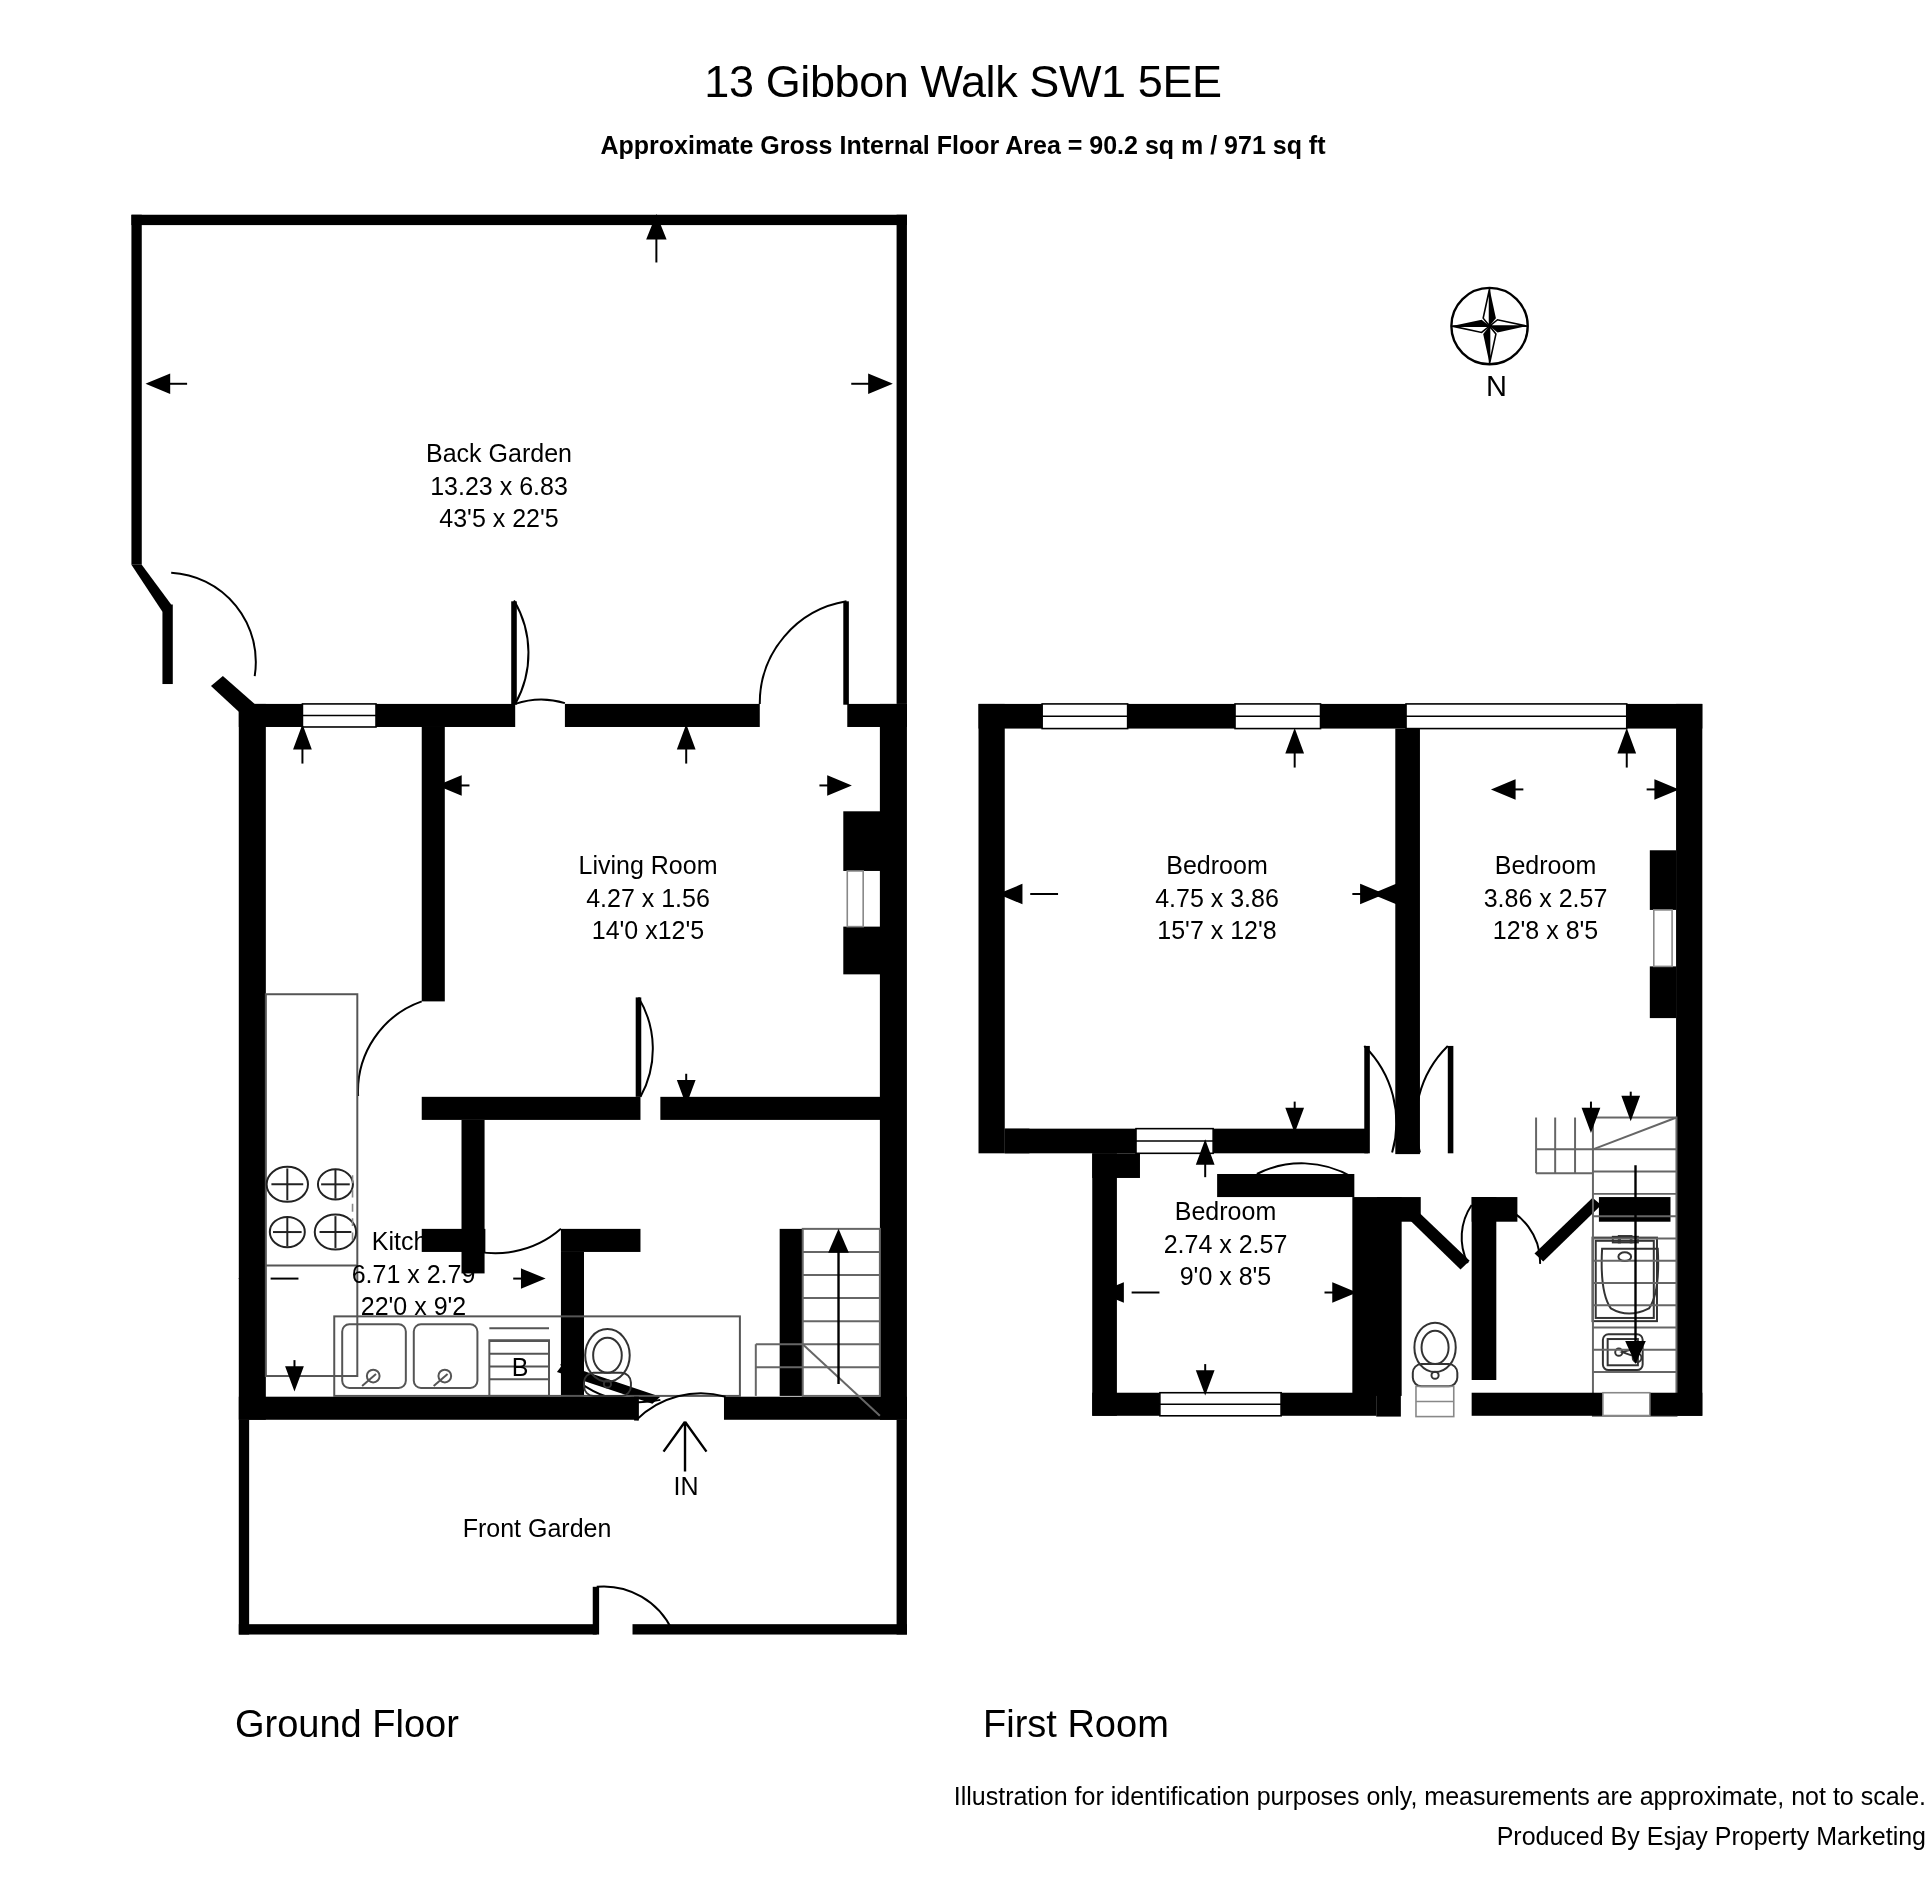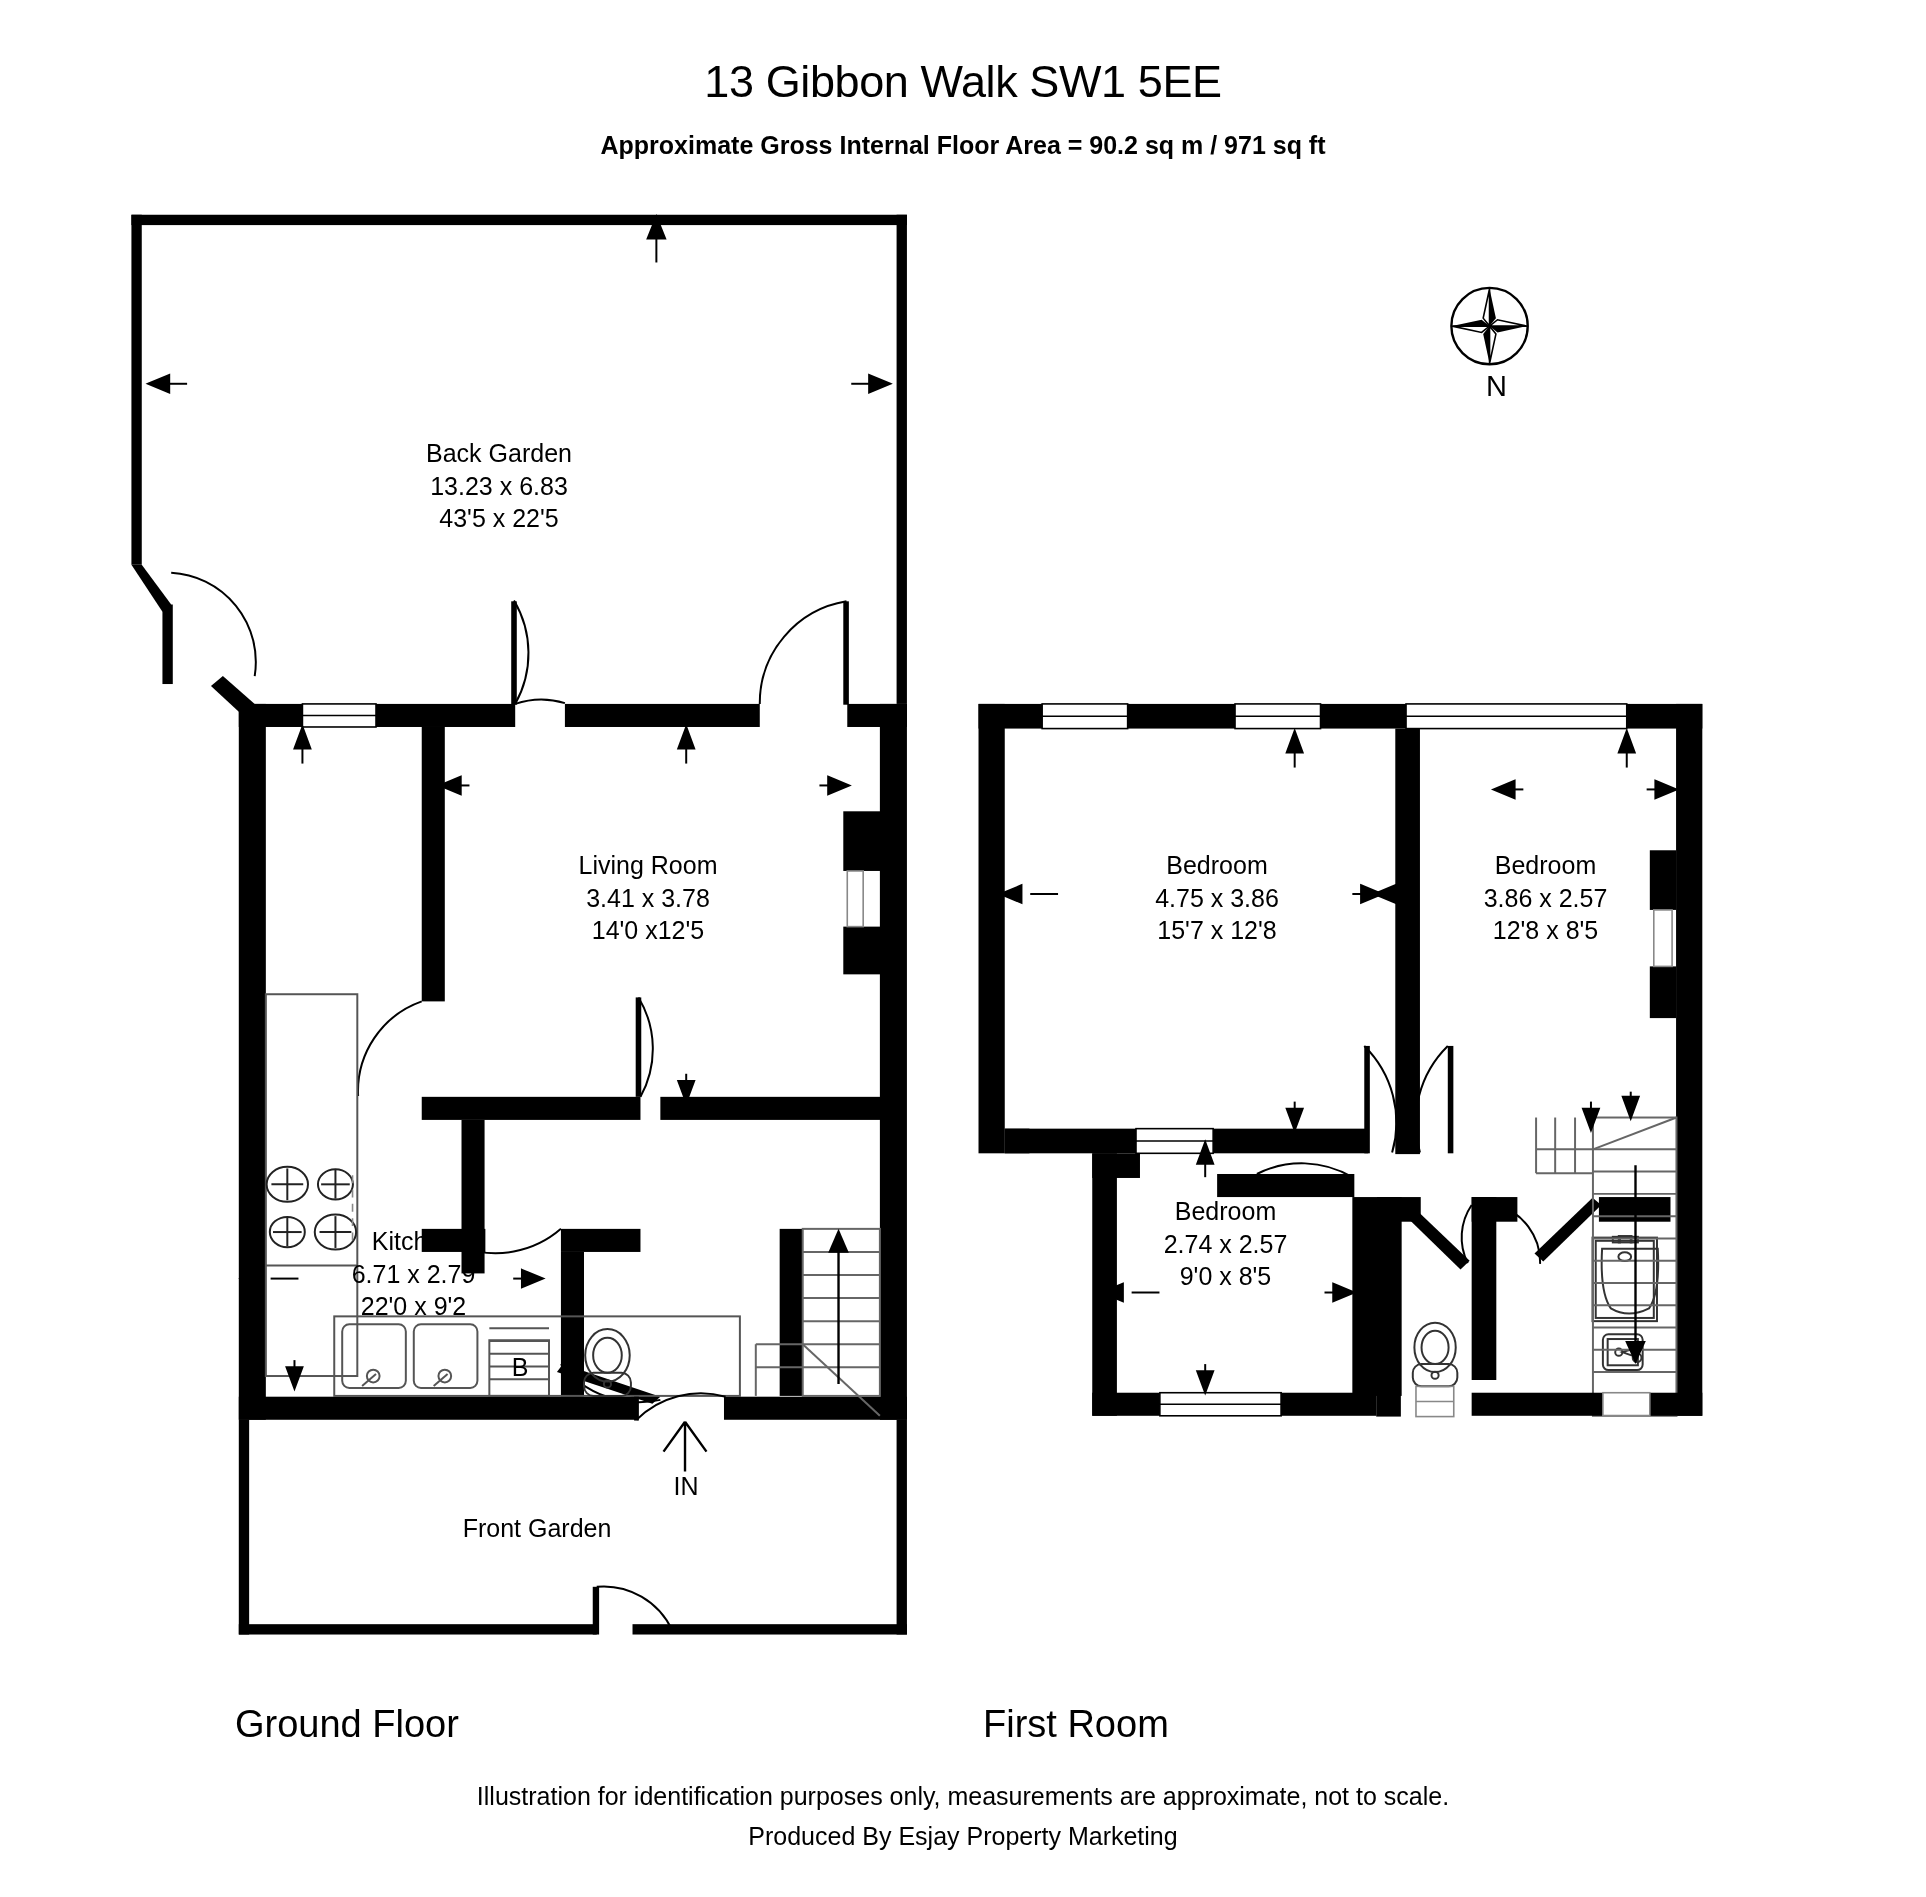--- a/index.html
+++ b/index.html
@@ -18,21 +18,21 @@
   #title{top:56px;font-size:45px;font-weight:400;letter-spacing:-0.4px;}
   #subtitle{top:131px;font-size:25px;font-weight:700;}
 
   
   #plan{position:absolute;left:0;top:0;width:1926px;height:1897px;}
 
   .floor-label{position:absolute;font-size:38px;font-weight:400;margin-top:12px;}
   #gf-label{left:235px;top:1691px;}
   #ff-label{left:983px;top:1691px;}
 
-  .footer{position:absolute;left:0;right:0;text-align:center;font-size:25px;}
+  .footer{position:absolute;left:0;right:0;text-align:right;font-size:25px;}
   #foot1{top:1782px;}
   #foot2{top:1822px;}
 
   .rm{position:absolute;text-align:center;font-size:25px;line-height:1.30;white-space:nowrap;}
   .rm .nm{display:block;}
   .rm .m{display:block;}
   .rm .f{display:block;}
 
   .tiny{position:absolute;font-size:25px;font-weight:400;text-align:center;}
 
@@ -417,21 +417,21 @@
   <div class="compass-n" style="left:1486px;top:370px;">N</div>
 
   <div class="rm" style="left:360px;top:400px;width:278px;margin-top:37px;">
     <span class="nm">Back Garden</span>
     <span class="m">13.23 x 6.83</span>
     <span class="f">43'5 x 22'5</span>
   </div>
 
   <div class="rm" style="left:509px;top:849px;width:278px;">
     <span class="nm">Living Room</span>
-    <span class="m">3.41 x 3.78</span>
+    <span class="m">4.27 x 1.56</span>
     <span class="f">14'0 x12'5</span>
   </div>
 
   <div class="rm" style="left:290px;top:1197px;width:247px;margin-top:28px;">
     <span class="nm">Kitchen</span>
     <span class="m">6.71 x 2.79</span>
     <span class="f">22'0 x 9'2</span>
   </div>
 
   <div class="rm" style="left:398px;top:1512px;width:278px;">

